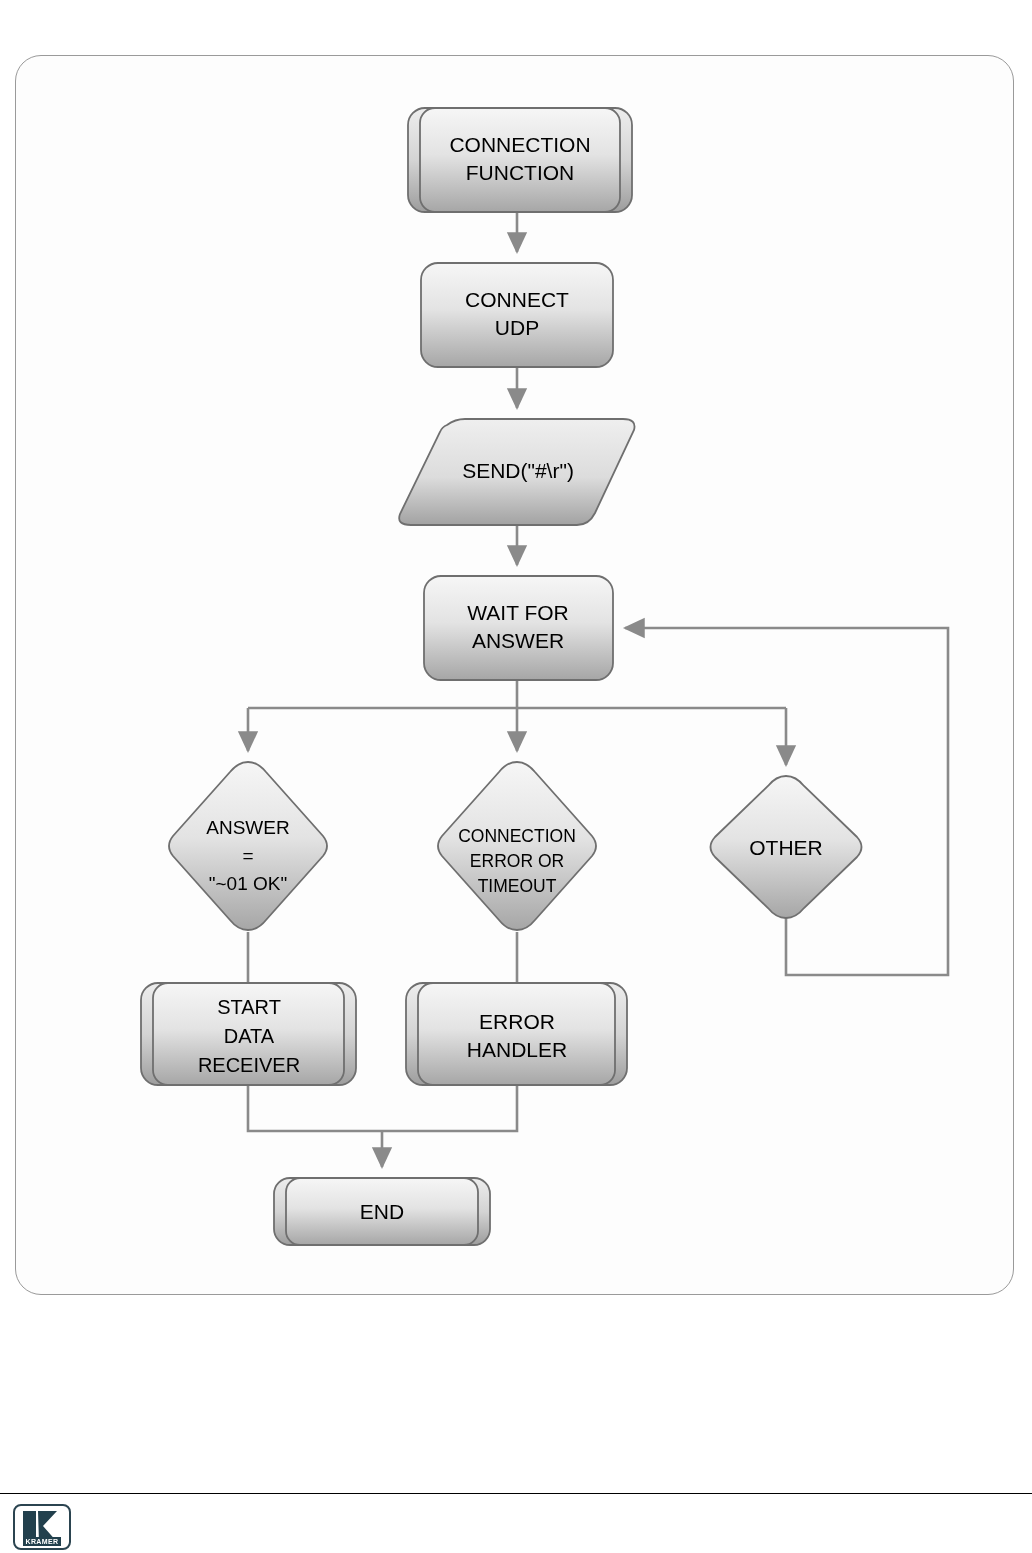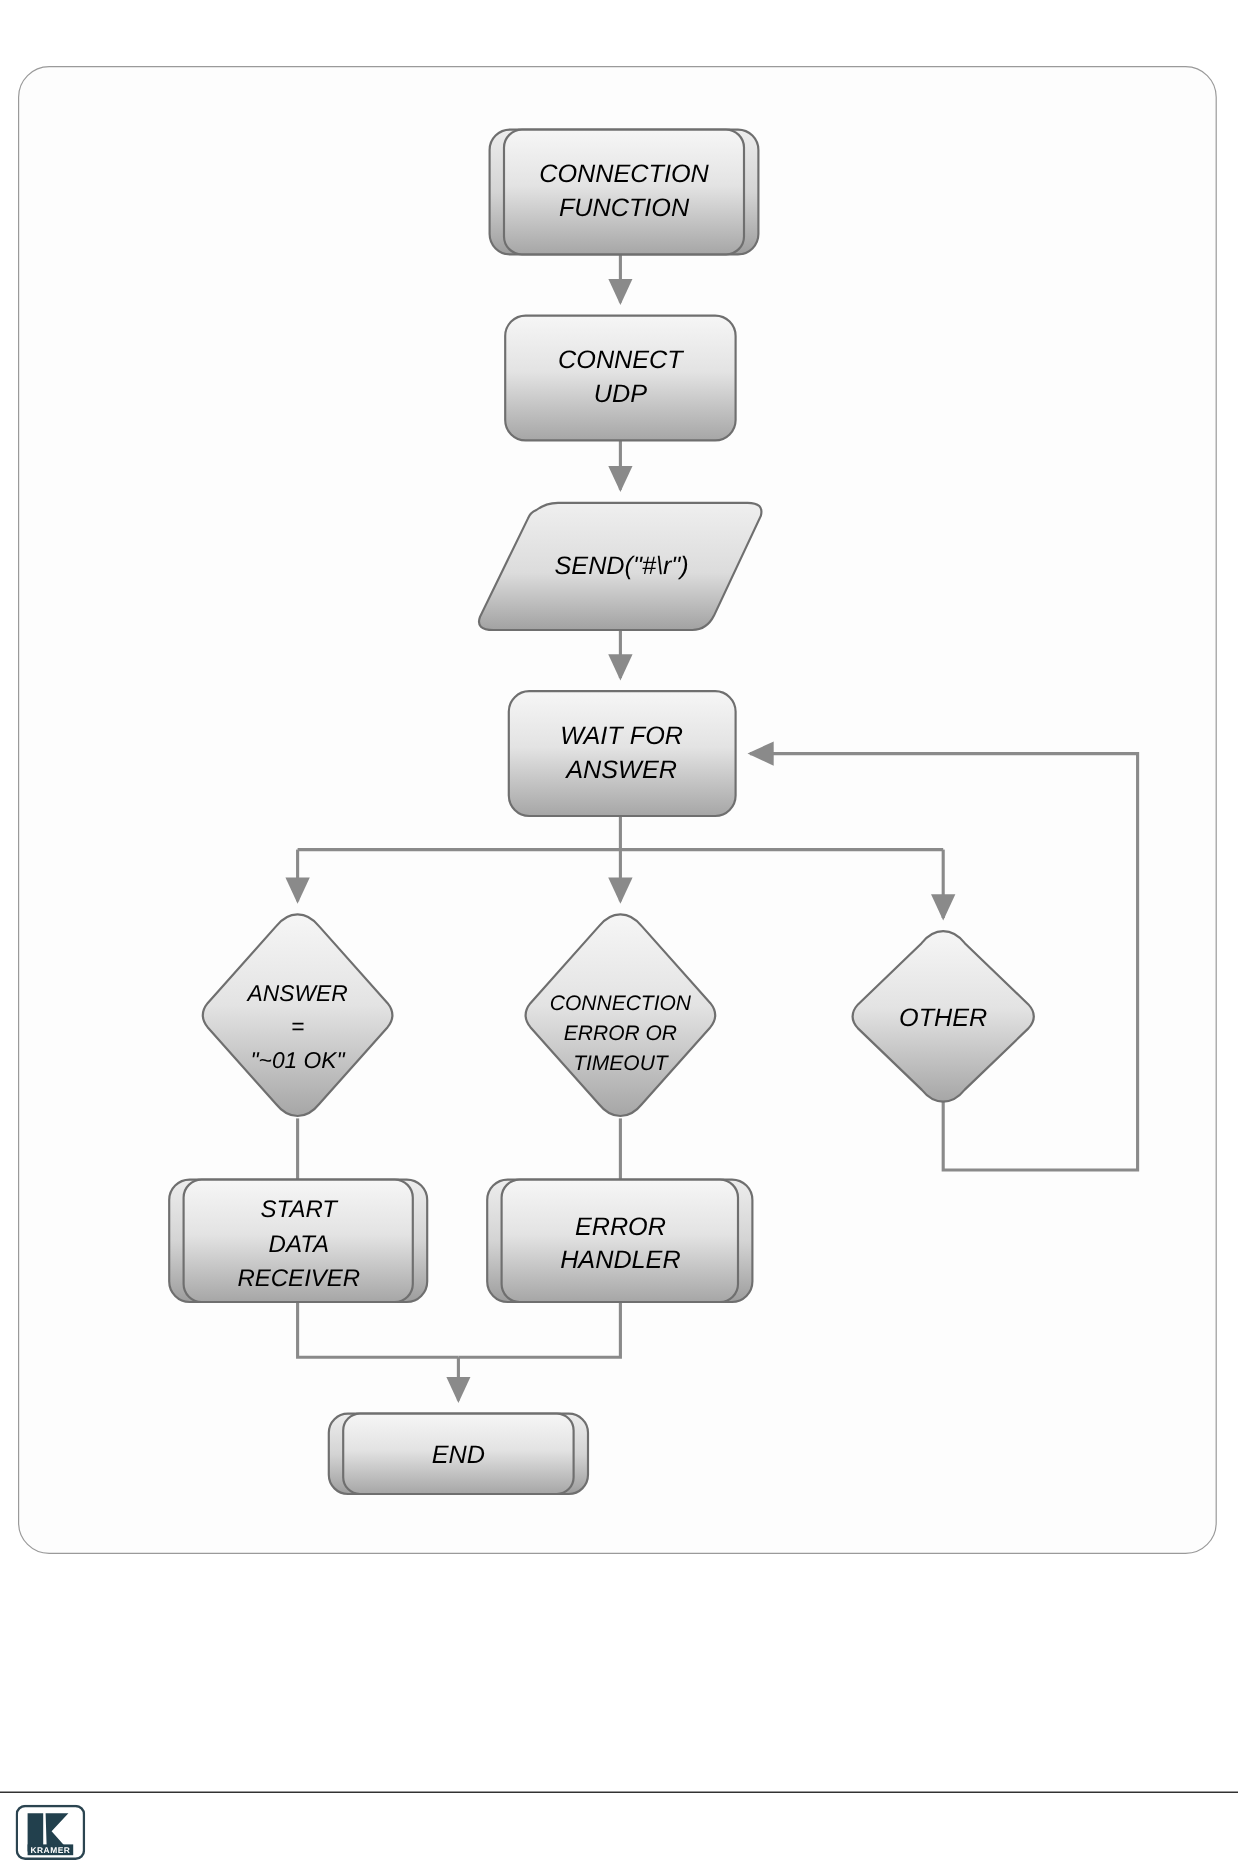--- a/index.html
+++ b/index.html
@@ -49,21 +49,20 @@
     background: #fdfdfd;
     box-sizing: border-box;
   }
   
   .canvas {
     position: absolute;
     left: 0; top: 0;
     width: 1032px;
     height: 1553px;
     pointer-events: none;
-    font-style: italic;
   }
   .canvas svg { display: block; }
 
   
   .footer-rule {
     position: absolute;
     left: 0px;
     top: 1493px;
     width: 1032px;
     height: 0;

